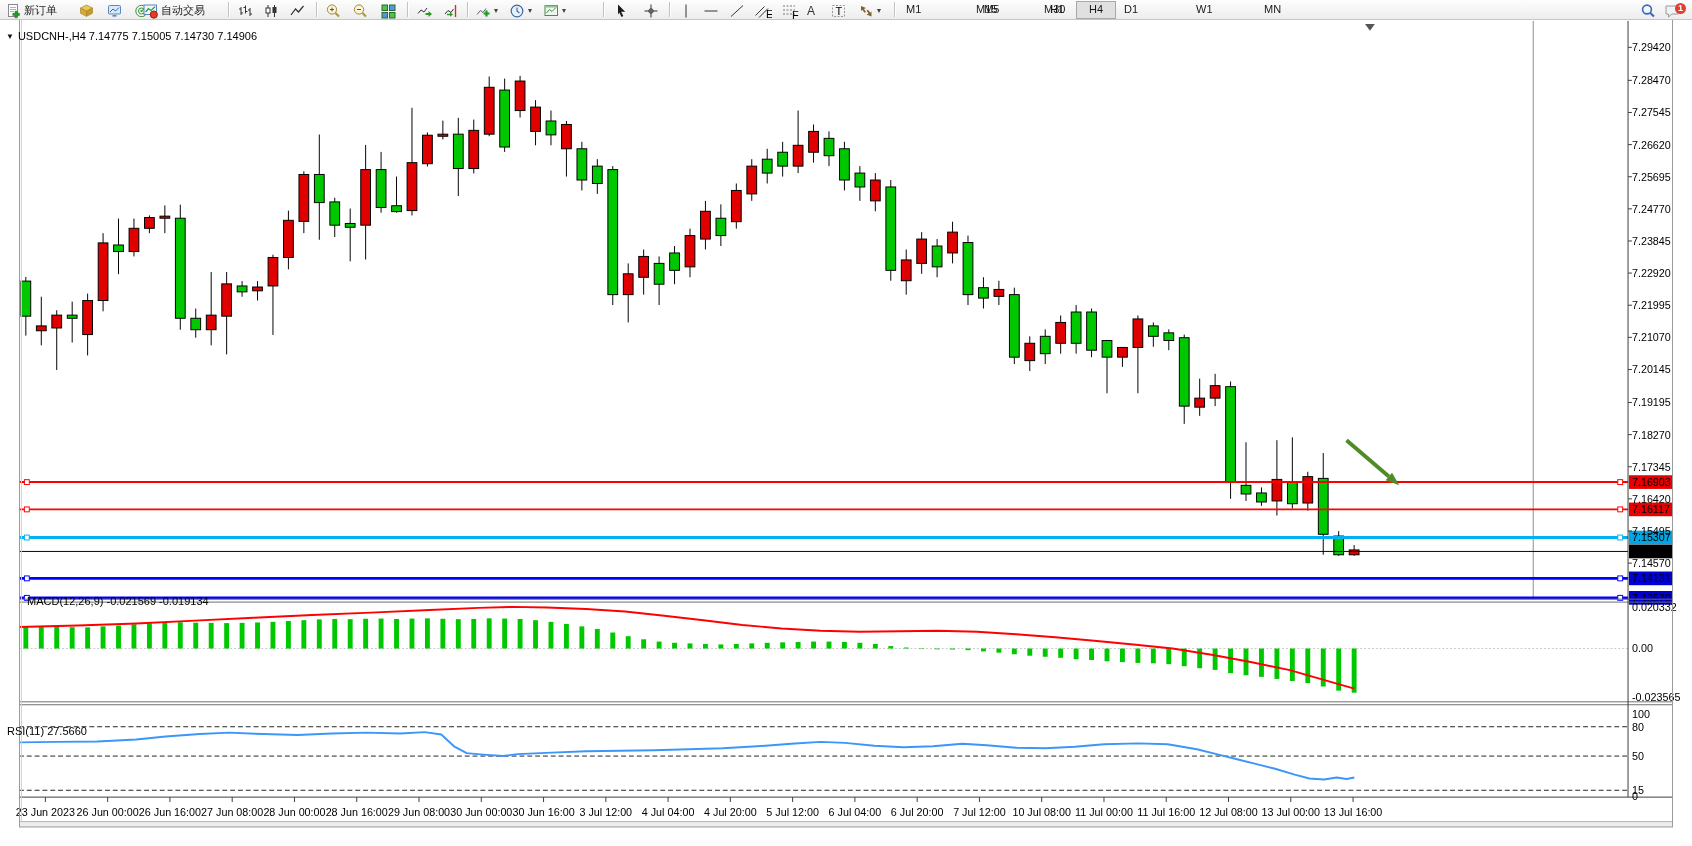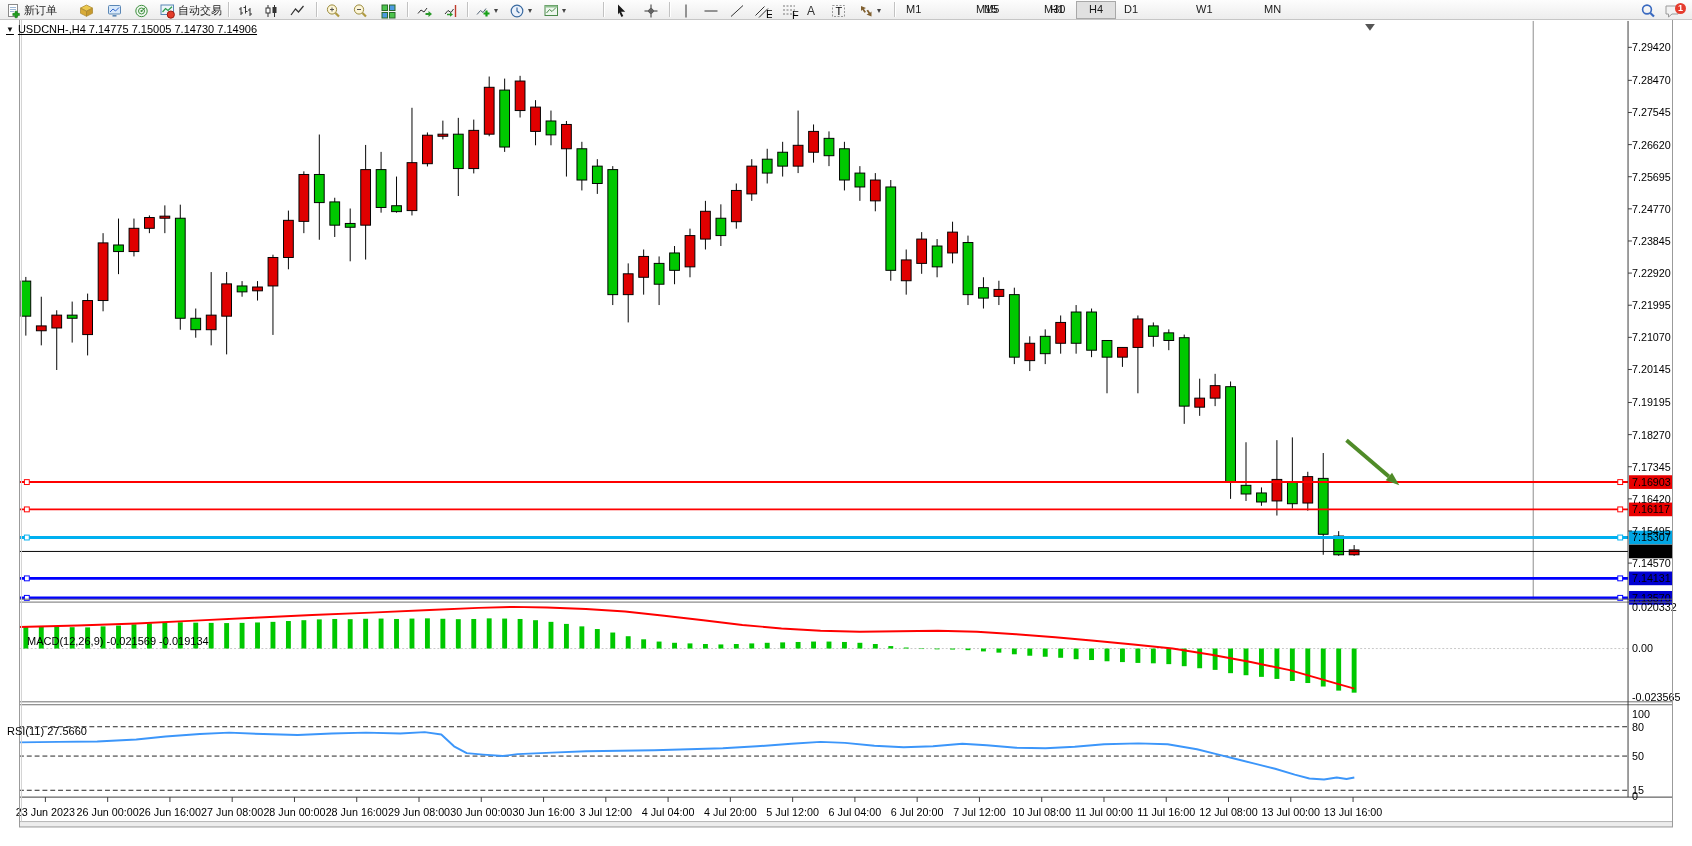--- a/index.html
+++ b/index.html
@@ -16,23 +16,23 @@
   .sep{position:absolute;top:2px;width:1px;height:15px;background:#c2c2c2;border-right:1px solid #fff;}
   .tf{position:absolute;top:1px;height:16px;line-height:16px;padding:0 4px;font-size:11px;
       color:#1a1a1a;text-align:center;cursor:default;}
   .tf.active{background:#e0e0e0;border:1px solid #a8a8a8;line-height:14px;padding:0 12px;}
   .badge{position:absolute;top:0px;right:-4px;background:#e53c2e;color:#fff;border-radius:7px;
          font-size:9px;line-height:11px;min-width:11px;text-align:center;font-weight:bold;}
   
   .chart-area{position:absolute;top:19px;left:0;width:1692px;height:827px;background:#fff;}
   .chart-area>svg{position:absolute;top:0;left:0;}
   .overlay{position:absolute;z-index:10;font-size:11px;color:#000;white-space:nowrap;}
-  .chart-title{top:4px;left:6px;text-decoration:underline;}
+  .chart-title{top:11px;left:6px;}
   .chart-title .tri{font-size:8px;vertical-align:1px;margin-right:4px;color:#111;}
-  .macd-label{top:616px;left:7px;padding-left:20px;}
+  .macd-label{top:576px;left:7px;padding-left:20px;}
   .rsi-label{top:706px;left:7px;}
   svg text{font-family:"Liberation Sans",sans-serif;font-size:11px;fill:#000;}
 </style>
 </head>
 <body>
 
 <div class="toolbar">
   <div class="tb" style="left:4px">
     <svg width="16" height="16">
         <rect x="2.5" y="1.5" width="9" height="12" fill="#fff" stroke="#8a8a8a"></rect>
@@ -58,21 +58,21 @@
       </svg>
   </div>
   <div class="tb" style="left:131px">
     <svg width="17" height="16">
         <circle cx="8.5" cy="8" r="5.7" fill="#edf7ed" stroke="#3d8f3d"></circle>
         <circle cx="8.5" cy="8" r="3" fill="none" stroke="#3d8f3d"></circle>
         <circle cx="8.5" cy="8" r="1.1" fill="#3d8f3d"></circle>
         <line x1="8.5" y1="8" x2="12.5" y2="4.5" stroke="#3d8f3d"></line>
       </svg>
   </div>
-  <div class="tb" style="left:157px">
+  <div class="tb" style="left:140px">
     <svg width="17" height="16">
         <rect x="2" y="2" width="12.5" height="9.5" fill="#eef6f9" stroke="#5b87b5"></rect>
         <polyline points="3.5,9 6.5,5.5 9,7.5 13,3.8" fill="none" stroke="#2a9a4a" stroke-width="1.2"></polyline>
         <circle cx="11.8" cy="11.6" r="3.6" fill="#e43c2a" stroke="#9c1c10"></circle>
       </svg>
     <span class="lbl">自动交易</span>
   </div>
   <div class="sep" style="left:228px"></div>
   <div class="tb" style="left:235px">
     <svg width="17" height="16">

